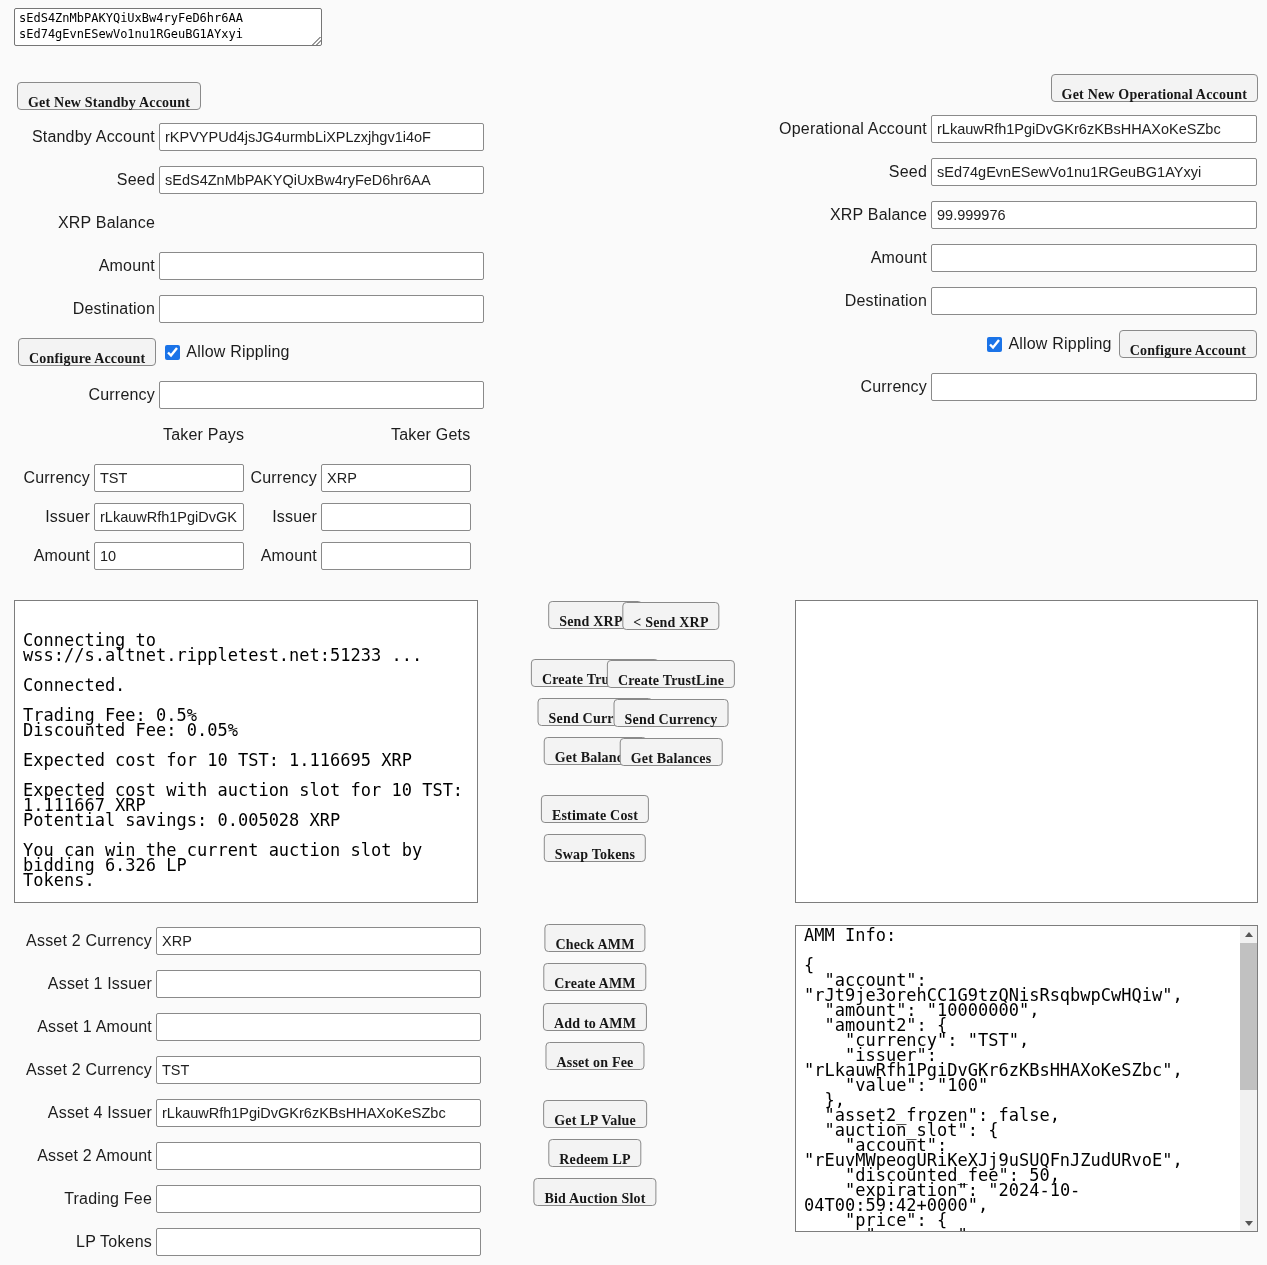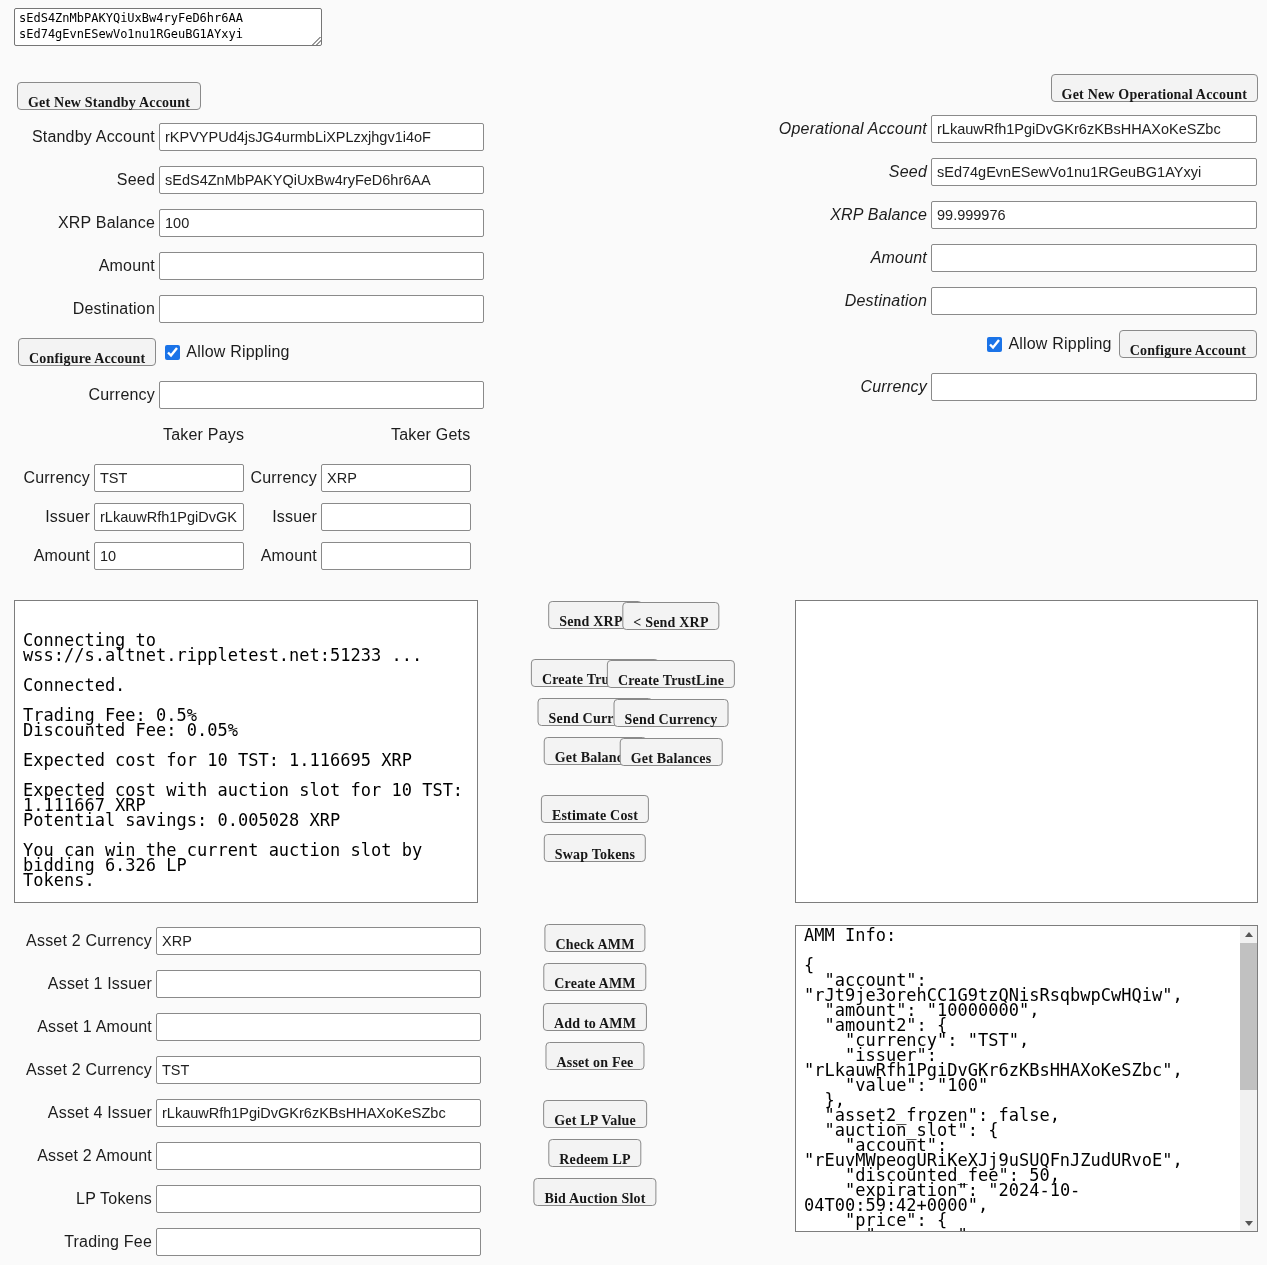--- a/index.html
+++ b/index.html
@@ -26,21 +26,21 @@
   }
   input[type=checkbox] { width: 15px; height: 15px; accent-color: #1a73e8; }
 
   
   .fcol { position: absolute; display: flex; flex-direction: column; gap: 15px; }
   .frow { display: flex; align-items: center; height: 28px; }
   .col-standby { left: 0; top: 123px; width: 484px; }
   .col-standby .lbl  { width: 159px; padding-right: 4px; }
   .col-standby input.txt { width: 325px; }
   .col-oper { left: 660px; top: 115px; width: 597px; }
-  .col-oper .lbl  { width: 271px; padding-right: 4px; font-style: italic; }
+  .col-oper .lbl  { width: 271px; padding-right: 4px; }
   .col-oper input.txt { width: 326px; }
   .col-amm { left: 0; top: 927px; width: 481px; }
   .col-amm .lbl { width: 156px; padding-right: 4px; }
   .col-amm input.txt { width: 325px; }
 
   .cfg-left  { padding-left: 18px; }
   .cfg-left button { margin-right: 9px; }
   .cfg-left .cklbl { margin-left: 6px; font-size: 16px; letter-spacing: .2px; }
   .cfg-right { justify-content: flex-end; }
   .cfg-right .cklbl { margin: 0 7px 0 6px; font-size: 16px; letter-spacing: .2px; }
@@ -104,21 +104,20 @@
   <div class="frow">
     <span class="lbl">Standby Account</span>
     <input class="txt" value="rKPVYPUd4jsJG4urmbLiXPLzxjhgv1i4oF" style="">
   </div>
   <div class="frow">
     <span class="lbl">Seed</span>
     <input class="txt" value="sEdS4ZnMbPAKYQiUxBw4ryFeD6hr6AA" style="">
   </div>
   <div class="frow">
     <span class="lbl">XRP Balance</span>
-    <input class="txt" value="100" style="">
   </div>
   <div class="frow">
     <span class="lbl">Amount</span>
     <input class="txt" style="">
   </div>
   <div class="frow">
     <span class="lbl">Destination</span>
     <input class="txt" style="">
   </div>
   <div class="frow cfg-left">
@@ -240,25 +239,25 @@
   </div>
   <div class="frow">
     <span class="lbl">Asset 4 Issuer</span>
     <input class="txt" value="rLkauwRfh1PgiDvGKr6zKBsHHAXoKeSZbc" style="">
   </div>
   <div class="frow">
     <span class="lbl">Asset 2 Amount</span>
     <input class="txt" style="">
   </div>
   <div class="frow">
+    <span class="lbl">Trading Fee</span>
+    <input class="txt" style="">
+  </div>
+  <div class="frow">
     <span class="lbl">LP Tokens</span>
-    <input class="txt" style="">
-  </div>
-  <div class="frow">
-    <span class="lbl">Trading Fee</span>
     <input class="txt" style="">
   </div>
 </div>
 
 <button class="midbtn c-stand" style="top:924px">Check AMM</button>
 <button class="midbtn c-stand" style="top:963px">Create AMM</button>
 <button class="midbtn c-stand" style="top:1003px">Add to AMM</button>
 <button class="midbtn c-stand" style="top:1042px">Asset on Fee</button>
 <button class="midbtn c-stand" style="top:1100px">Get LP Value</button>
 <button class="midbtn c-stand" style="top:1139px">Redeem LP</button>

